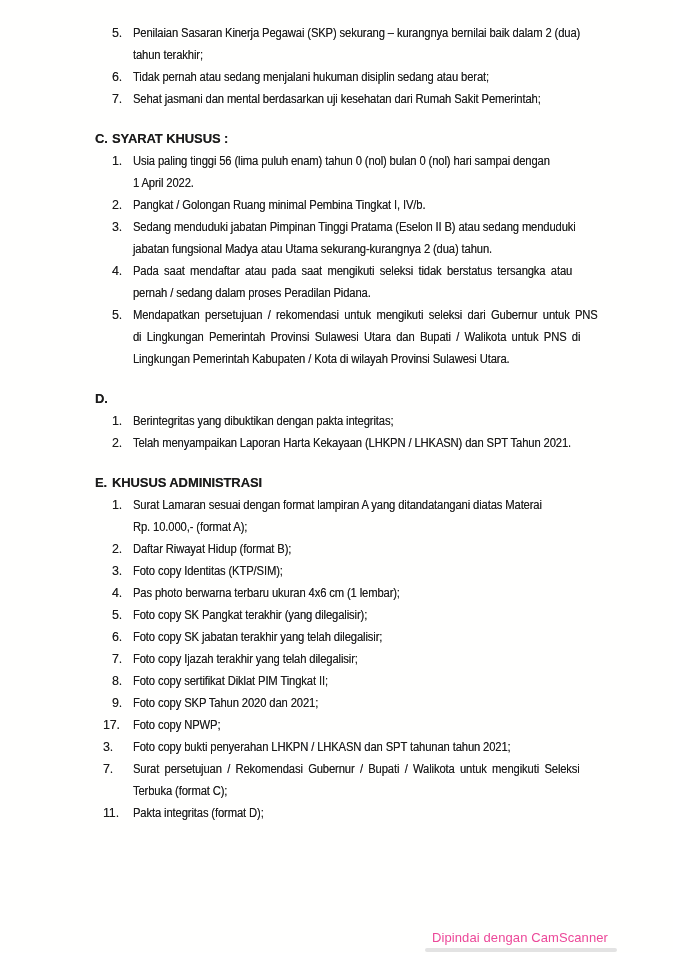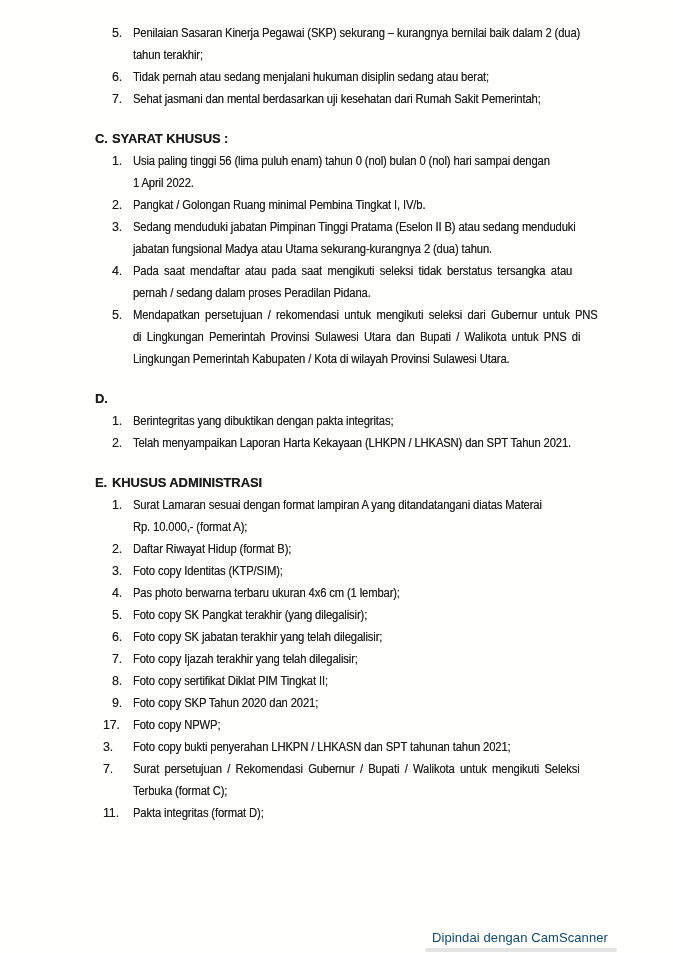--- a/index.html
+++ b/index.html
@@ -56,21 +56,21 @@
   }
   .line.j {
     word-spacing: 2.6px;
   }
   .watermark {
     position: absolute;
     left: 432px;
     top: 930px;
     font-size: 13px;
     letter-spacing: 0.1px;
-    color: #0c4a6e;
+    color: #ec4899;
   }
   .watermark-bar {
     position: absolute;
     left: 425px;
     top: 948px;
     width: 192px;
     height: 4px;
     background: #e3e3e3;
     border-radius: 2px;
     filter: blur(0.6px);

